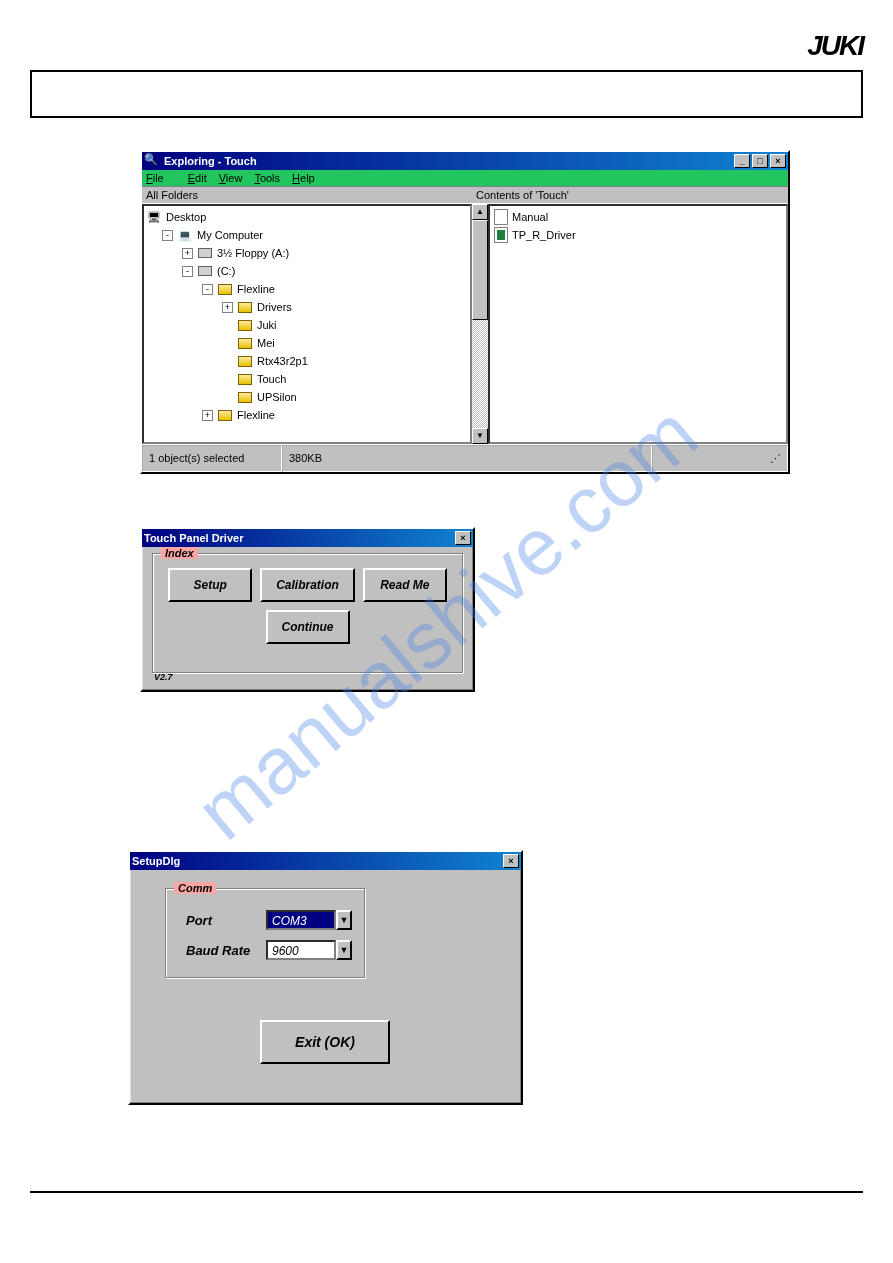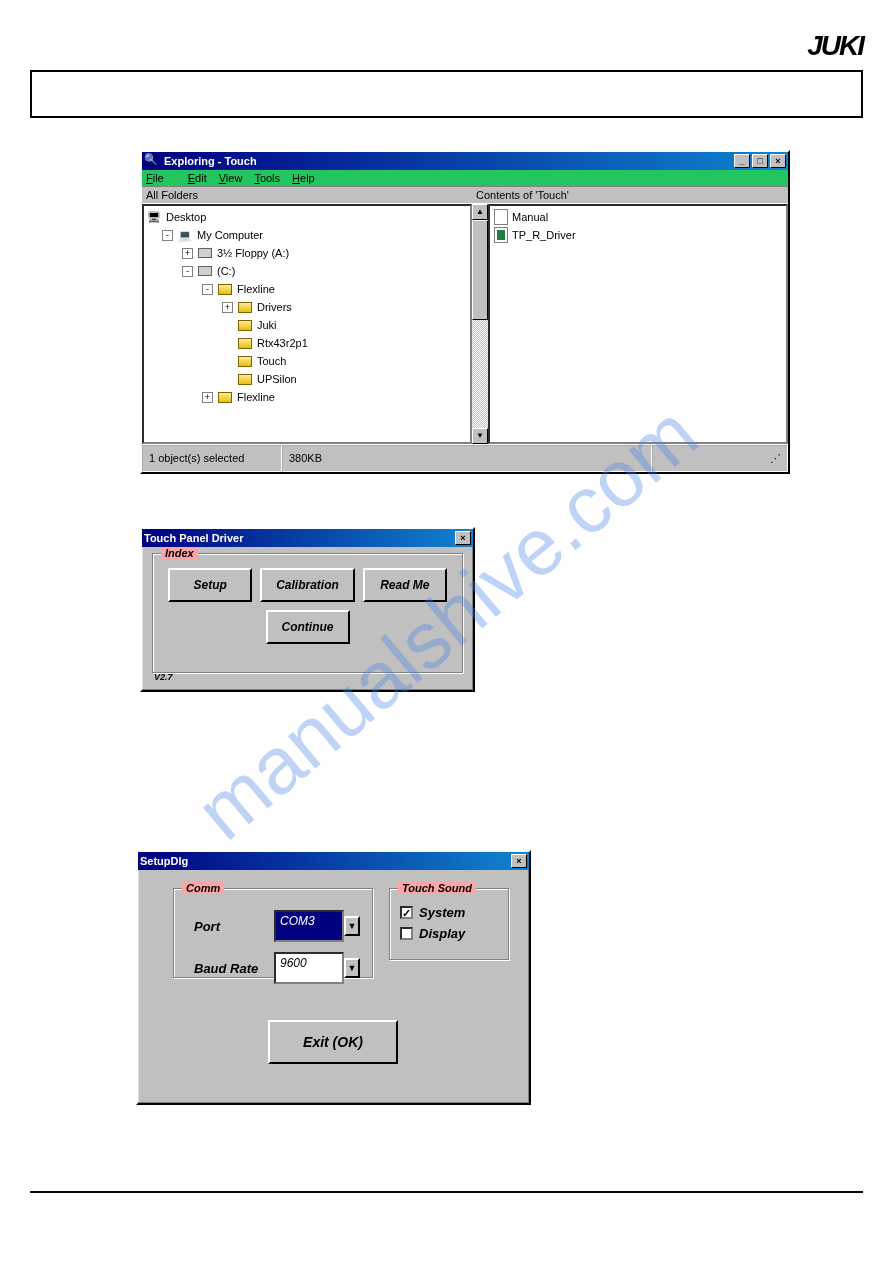--- a/index.html
+++ b/index.html
@@ -131,27 +131,27 @@
     position:absolute; top:-7px; left:8px; background:#fca5a5; padding:0 4px; font-style:italic; font-weight:bold;
   }
   .btnrow1 { display:flex; gap:8px; justify-content:center;}
   .w95btn {
     background:#c0c0c0; border:2px outset #fff; border-right-color:#404040; border-bottom-color:#404040;
     padding:8px 14px; font-weight:bold; font-style:italic; font-size:12px; cursor:pointer; min-width:84px; text-align:center;
   }
   .versiontag { position:absolute; left:12px; bottom:8px; font-size:9px; font-weight:bold; font-style:italic;}
 
   
-  .dlg3 { left:136px; top:850px; width:395px; height:255px;}
+  .dlg3 { left:128px; top:850px; width:395px; height:255px;}
   .dlg3 .body { padding:12px; position:relative; height:calc(100% - 18px);}
   .commbox { position:absolute; left:35px; top:18px; width:200px; height:90px; padding-left:20px; padding-top:21px;}
   .commrow { display:flex; align-items:center; margin-bottom:10px;}
   .commrow label{ width:80px; font-style:italic; font-weight:bold; text-align:left; font-size:13px;}
   .combo { display:flex; align-items:center;}
-  .combo-input { width:70px; height:32px; border:2px inset #808080; background:#fff; padding:0 4px; font-style:italic; font-size:12px; line-height:18px;}
+  .combo-input { width:70px; height:20px; border:2px inset #808080; background:#fff; padding:0 4px; font-style:italic; font-size:12px; line-height:18px;}
   .combo-input.sel { background:#000080; color:#fff;}
   .combo-btn { width:16px; height:20px; background:#c0c0c0; border:2px outset #fff; border-right-color:#404040; border-bottom-color:#404040; text-align:center; line-height:16px; font-size:9px;}
   .touchbox { position:absolute; right:20px; top:18px; width:120px; height:72px; padding:16px 10px 8px 10px;}
   .chkrow { display:flex; align-items:center; margin-bottom:6px; font-style:italic; font-weight:bold; font-size:13px;}
   .chk { width:13px; height:13px; background:#fff; border:2px inset #808080; margin-right:6px; text-align:center; line-height:10px; font-size:11px; font-style:normal;}
   .exitbtn { position:absolute; left:130px; top:150px; width:130px; padding:12px 0; font-size:14px;}
 
   .scrollbar-v { width:16px; background:#c0c0c0; display:flex; flex-direction:column;}
   .sb-btn{width:16px;height:16px;background:#c0c0c0;border:1px outset #fff;border-right-color:#404040;border-bottom-color:#404040;text-align:center;font-size:8px;line-height:14px;}
   .sb-track{flex:1;background:repeating-conic-gradient(#c0c0c0 0 25%, #fff 0 50%) 50%/2px 2px;position:relative;}
@@ -231,20 +231,26 @@
                 <span class="ticon">
                   <span class="folder-icon"></span>
                 </span>
                 <span>Drivers</span>
               </div>
           <div class="tree-row" style="padding-left:91px">
                 <span class="ticon">
                   <span class="folder-icon"></span>
                 </span>
                 <span>Juki</span>
+              </div>
+          <div class="tree-row" style="padding-left:91px">
+                <span class="ticon">
+                  <span class="folder-icon"></span>
+                </span>
+                <span>Mei</span>
               </div>
           <div class="tree-row" style="padding-left:91px">
                 <span class="ticon">
                   <span class="folder-icon"></span>
                 </span>
                 <span>Rtx43r2p1</span>
               </div>
           <div class="tree-row" style="padding-left:91px">
                 <span class="ticon">
                   <span class="folder-icon"></span>
@@ -333,30 +339,19 @@
         </div>
       </div>
       <div class="commrow">
         <label>Baud Rate</label>
         <div class="combo">
           <div class="combo-input">9600</div>
           <div class="combo-btn">▼</div>
         </div>
       </div>
     </div>
-    <div class="groupbox touchbox">
-      <div class="grouplabel">Touch Sound</div>
-      <div class="chkrow">
-        <div class="chk">✓</div>
-        <span>System</span>
-      </div>
-      <div class="chkrow">
-        <div class="chk"></div>
-        <span>Display</span>
-      </div>
-    </div>
     <div class="w95btn exitbtn">Exit (OK)</div>
   </div>
 </div>
 
 <div class="footer-line"></div>
 
 </div>
 
 </body></html>

